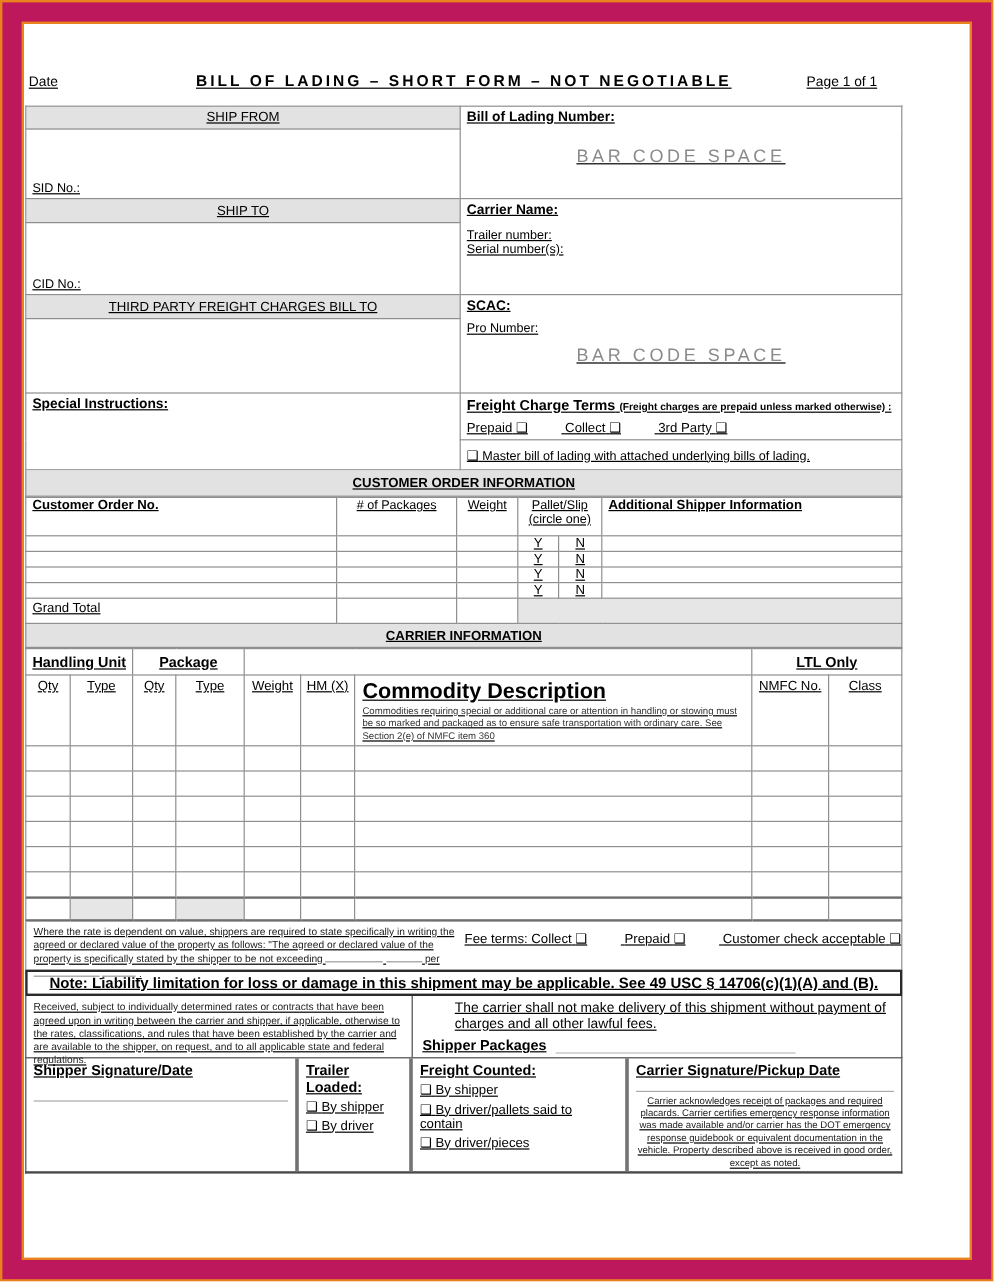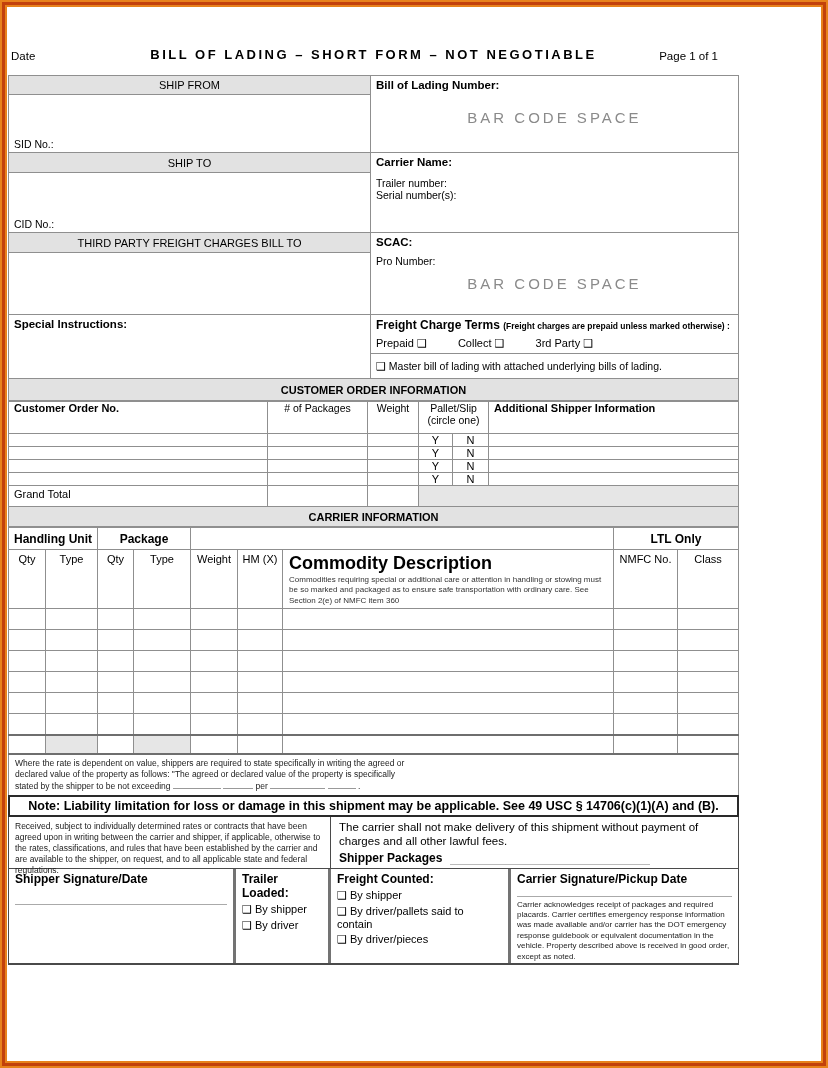--- a/index.html
+++ b/index.html
@@ -3,21 +3,21 @@
 <meta charset="utf-8">
 <style>
   * { box-sizing: border-box; }
   html,body { margin:0; padding:0; }
   body {
     width:828px; height:1068px;
     font-family:"Liberation Sans","DejaVu Sans",sans-serif;
     color:#000; background:#fff;
   }
   .frame-outer { width:828px; height:1068px; background:#e8821c; padding:2px; }
-  .frame-mid   { width:100%; height:100%; background:#c2410c; padding:3px; }
+  .frame-mid   { width:100%; height:100%; background:#be185d; padding:16px;text-decoration:underline; }
   .frame-inner { width:100%; height:100%; background:#e8821c; padding:2px; }
   .page { width:100%; height:100%; background:#fff; overflow:hidden; padding-left:1px; }
 
   .form { width:731px; }
 
   
   .doc-header { display:flex; align-items:flex-end; margin-top:38px; margin-bottom:13px; height:17px; }
   .doc-header .date { width:130px; font-size:11.5px; padding-left:3px; }
   .doc-header .title { flex:1; text-align:center; font-weight:bold; font-size:13px; letter-spacing:2.5px; white-space:nowrap; }
   .doc-header .page-info { width:130px; text-align:right; font-size:11.5px; padding-right:21px; }
@@ -72,32 +72,32 @@
   .fee-line .gap { display:inline-block; width:28px; }
 
   
   .note-row { width:731px; border:2px solid #2a2a2a; height:22px; display:flex; align-items:center; justify-content:center;
               font-weight:bold; font-size:12.5px; }
 
   
   .received-row { width:731px; border:1px solid #4a4a4a; border-top:none; height:52px; display:flex; }
   .received-left { width:322px; border-right:1px solid #4a4a4a; padding:4px 6px; font-size:8.5px; line-height:1.3; color:#222; }
   .received-right { flex:1; padding:3px 8px; }
-  .received-right .sentence { font-size:11.5px; line-height:1.25; }
+  .received-right .sentence { font-size:11.5px; line-height:1.25;margin-left:27px; }
   .sig-line { display:flex; align-items:flex-end; margin-top:3px; }
   .sig-line .lbl { font-weight:bold; font-size:12px; }
   .sig-line .uline { flex:0 0 200px; height:12px; margin-left:8px; border-bottom:1px solid #bbb; }
 
   
   .bottom-row { width:731px; border:1px solid #4a4a4a; border-top:none; border-bottom:2px solid #4a4a4a; height:96px; display:flex; }
   .b-cell { padding:3px 6px; border-right:3px solid #737373; }
   .b-cell:last-child { border-right:none; }
   .b-title { font-weight:bold; font-size:12px; }
   .b-small { font-size:8.5px; line-height:1.3; color:#222; }
-  .b-xsmall { font-size:8px; line-height:1.3; color:#222; }
+  .b-xsmall { font-size:8px; line-height:1.3; color:#222;text-align:center; }
   .hline { border-bottom:1px solid #aaa; height:1px; }
   .opt-line { font-size:11px; margin-top:3px; }
   .c1 { width:227px; } .c2 { width:95px; } .c3 { width:180px; } .c4 { flex:1; }
 </style>
 </head>
 <body>
 
 <div class="frame-outer">
 <div class="frame-mid">
 <div class="frame-inner">
@@ -376,20 +376,25 @@
       <div class="value-text">
         <span>Where the rate is dependent on value, shippers are required to state specifically in writing the agreed or declared value of the property as follows: "The agreed or declared value of the property is specifically stated by the shipper to be not exceeding</span>
         <span class="uline" style="width:48px"></span>
         <span class="uline" style="width:30px"></span>
         <span>per</span>
         <span class="uline" style="width:55px"></span>
         <span class="uline" style="width:28px"></span>
         <span>.</span>
       </div>
       <div class="cod-block">
+        <div class="fee-line">
+          <span><span>Fee terms: Collect</span> <span class="cb">❑</span></span><span class="gap"></span>
+          <span><span>Prepaid</span> <span class="cb">❑</span></span><span class="gap"></span>
+          <span><span>Customer check acceptable</span> <span class="cb">❑</span></span>
+        </div>
       </div>
     </div>
 
     <div class="note-row">Note: Liability limitation for loss or damage in this shipment may be applicable. See 49 USC § 14706(c)(1)(A) and (B).</div>
 
     <div class="received-row">
       <div class="received-left">Received, subject to individually determined rates or contracts that have been agreed upon in writing between the carrier and shipper, if applicable, otherwise to the rates, classifications, and rules that have been established by the carrier and are available to the shipper, on request, and to all applicable state and federal regulations.</div>
       <div class="received-right">
         <div class="sentence">The carrier shall not make delivery of this shipment without payment of charges and all other lawful fees.</div>
         <div class="sig-line">

